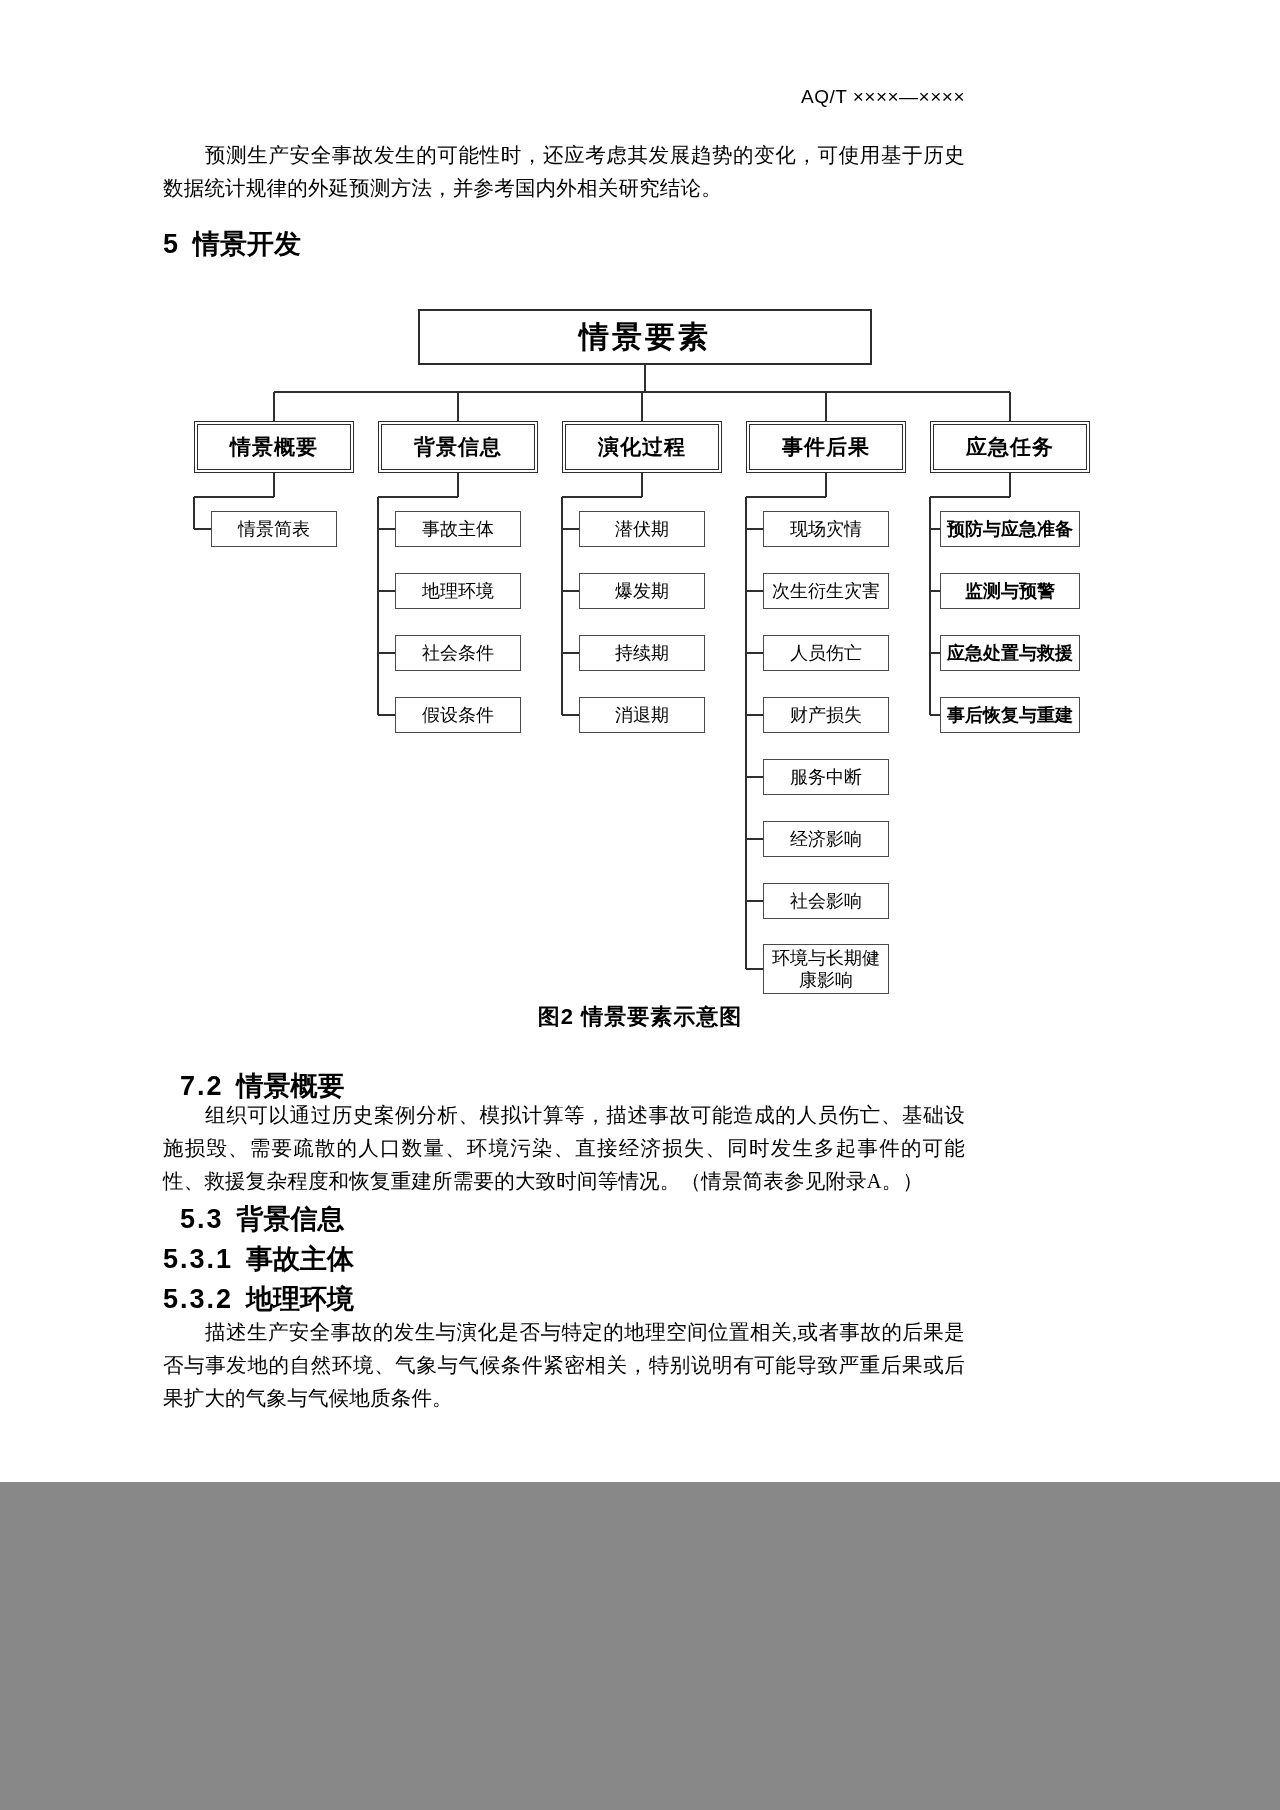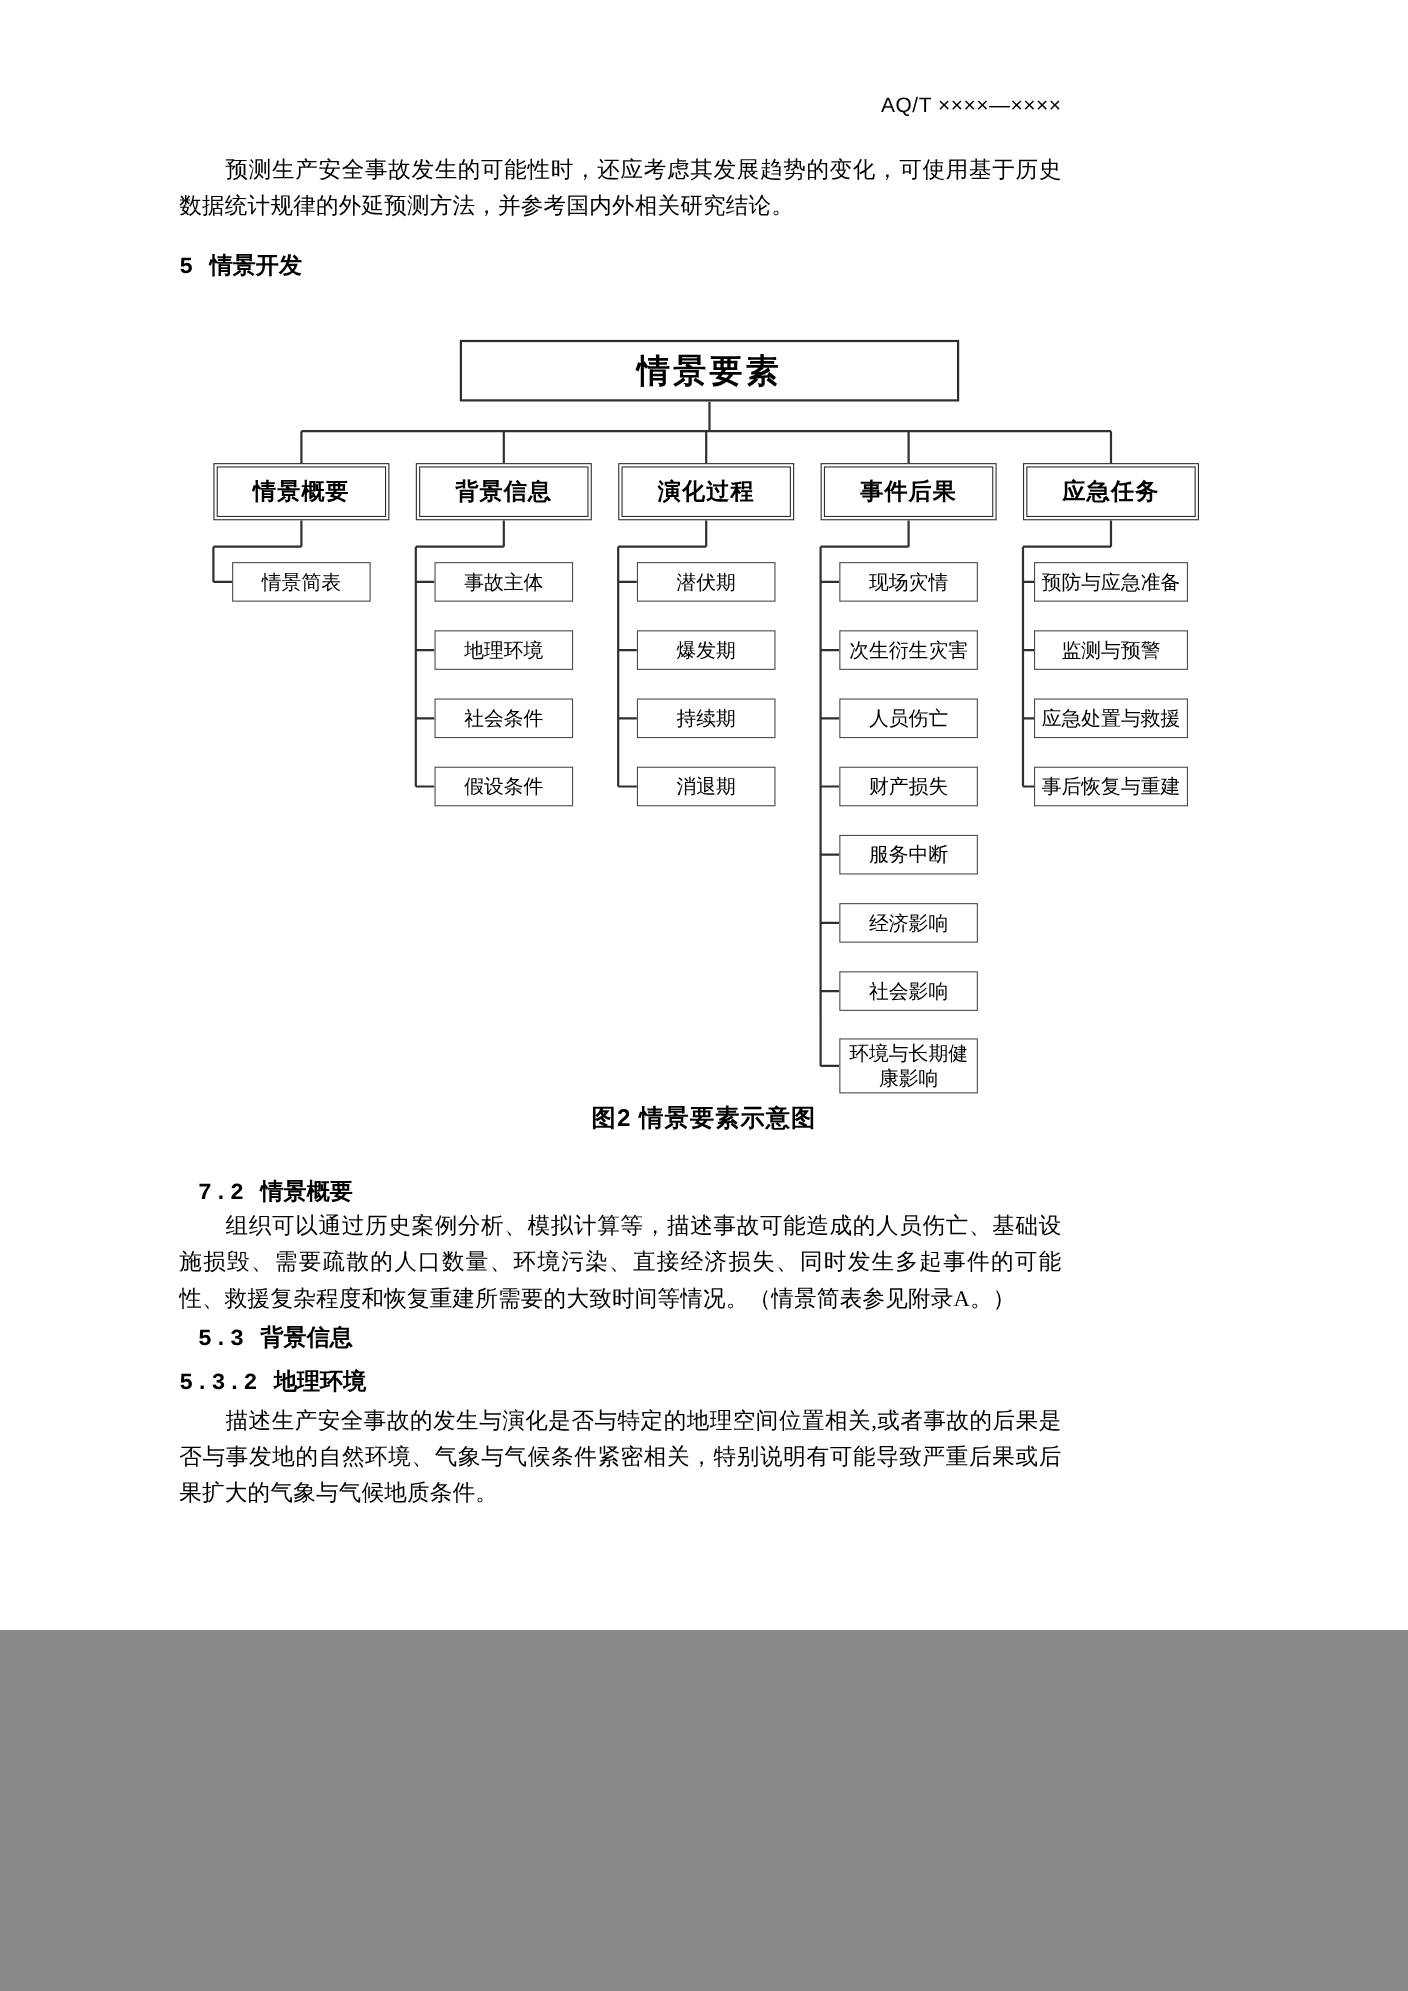--- a/index.html
+++ b/index.html
@@ -14,22 +14,22 @@
     font-family:"Liberation Sans","DejaVu Sans",sans-serif;
     font-size:19px; letter-spacing:0.5px;
   }
   .content { position:absolute; left:163px; top:0; width:802px; }
   .p {
     font-size:20.5px; line-height:33px; text-align:justify;
     text-indent:2.05em; letter-spacing:0.2px;
   }
   .p.mt { margin-top:4px; }
   .h {
-    font-family:Liberation Mono, monospace;
-    font-weight:bold; font-size:21px; line-height:26px;
+    font-family:Liberation Sans, sans-serif;
+    font-weight:bold; font-size:27px; line-height:26px;
   }
   .h .num { letter-spacing:2px; margin-right:13px; }
   .h.ind { margin-left:17px; }
   .p-first { margin-top:139px; }
   .h-5   { margin-top:26px; }
   .h-51  { margin-top:8px; }
   .h-52  { margin-top:26px; }
   .h-53  { margin-top:8px; }
   .h-sub { margin-top:14px; }
 
@@ -51,21 +51,21 @@
     border:1px solid #2d2d2d;
     font:bold 21px "Liberation Sans","DejaVu Sans",sans-serif;
     letter-spacing:1px;
   }
   .dg-l2::after { content:""; position:absolute; inset:2px; border:1px solid #2d2d2d; }
   .dg-c {
     width:126px; height:36px;
     border:1.5px solid #4a4a4a;
     font:18px/22px "Liberation Sans","DejaVu Sans",sans-serif;
   }
-  .dg-c.wide { width:140px; }
+  .dg-c.wide { width:140px;font-weight:bold; }
   .dg-c.tall { height:50px; }
   .dg-caption {
     position:absolute; top:745px; left:0; width:100%;
     text-align:center;
     font:bold 22px "Liberation Sans","DejaVu Sans",sans-serif;
     letter-spacing:1px;
   }
   .page-num {
     position:absolute; top:1738px; right:338px;
     font-size:19px; font-family:"Liberation Sans","DejaVu Sans",sans-serif;
@@ -148,20 +148,23 @@
       <span class="num">7.2</span><span>情景概要</span>
     </div>
 
     <p class="p">组织可以通过历史案例分析、模拟计算等，描述事故可能造成的人员伤亡、基础设施损毁、需要疏散的人口数量、环境污染、直接经济损失、同时发生多起事件的可能性、救援复杂程度和恢复重建所需要的大致时间等情况。（情景简表参见附录A。）</p>
 
     <div class="h ind h-53">
       <span class="num">5.3</span><span>背景信息</span>
     </div>
 
 
+    <div class="h h-sub">
+      <span class="num">5.3.1</span><span>事故主体</span>
+    </div>
 
 
     <div class="h h-sub">
       <span class="num">5.3.2</span><span>地理环境</span>
     </div>
 
     <p class="p mt">描述生产安全事故的发生与演化是否与特定的地理空间位置相关,或者事故的后果是否与事发地的自然环境、气象与气候条件紧密相关，特别说明有可能导致严重后果或后果扩大的气象与气候地质条件。</p>
 
   </div>
 

